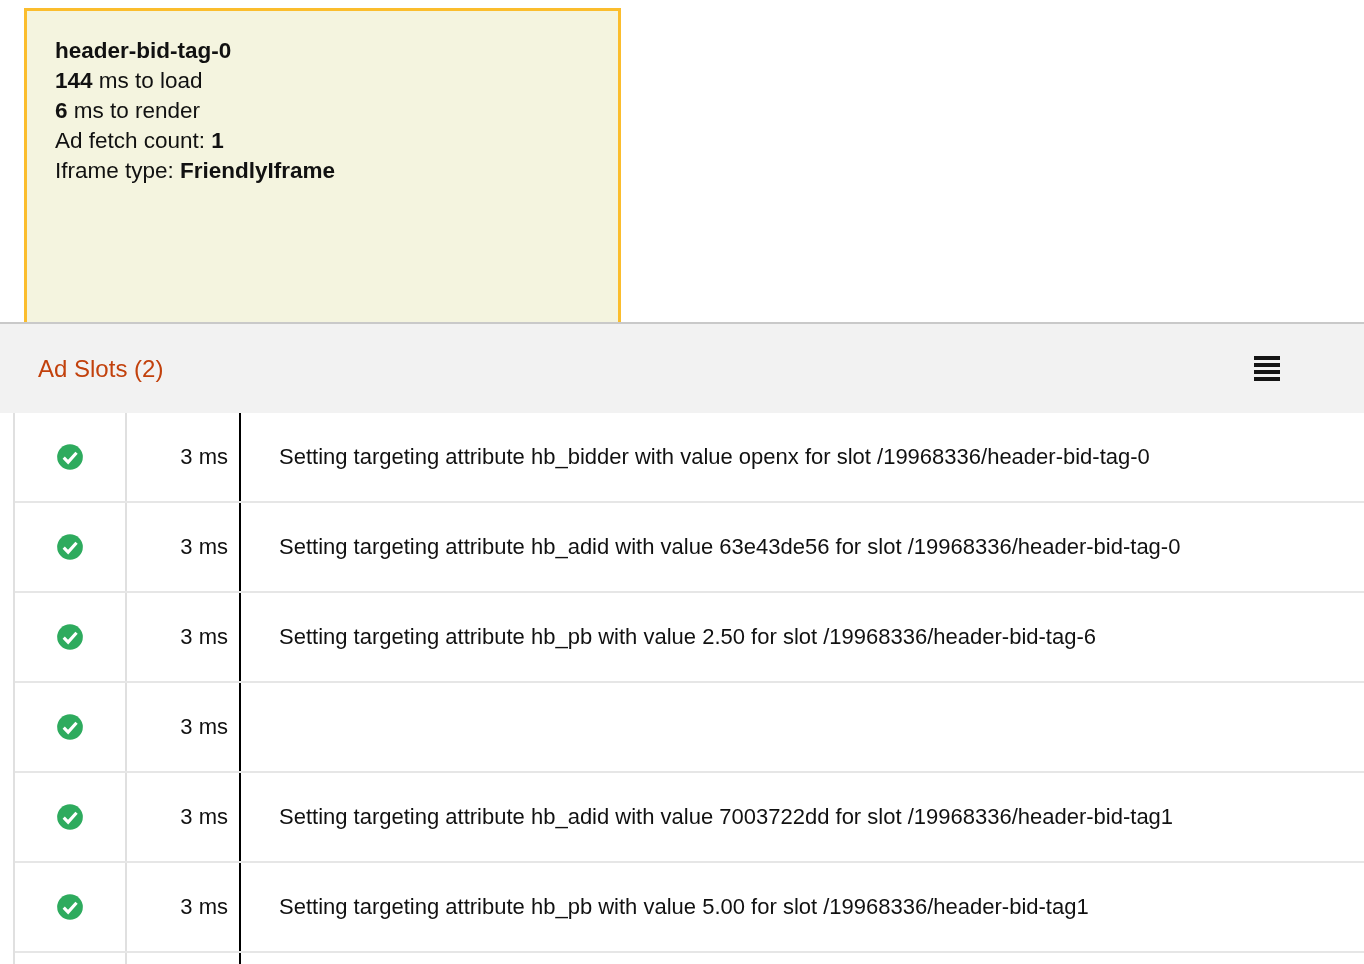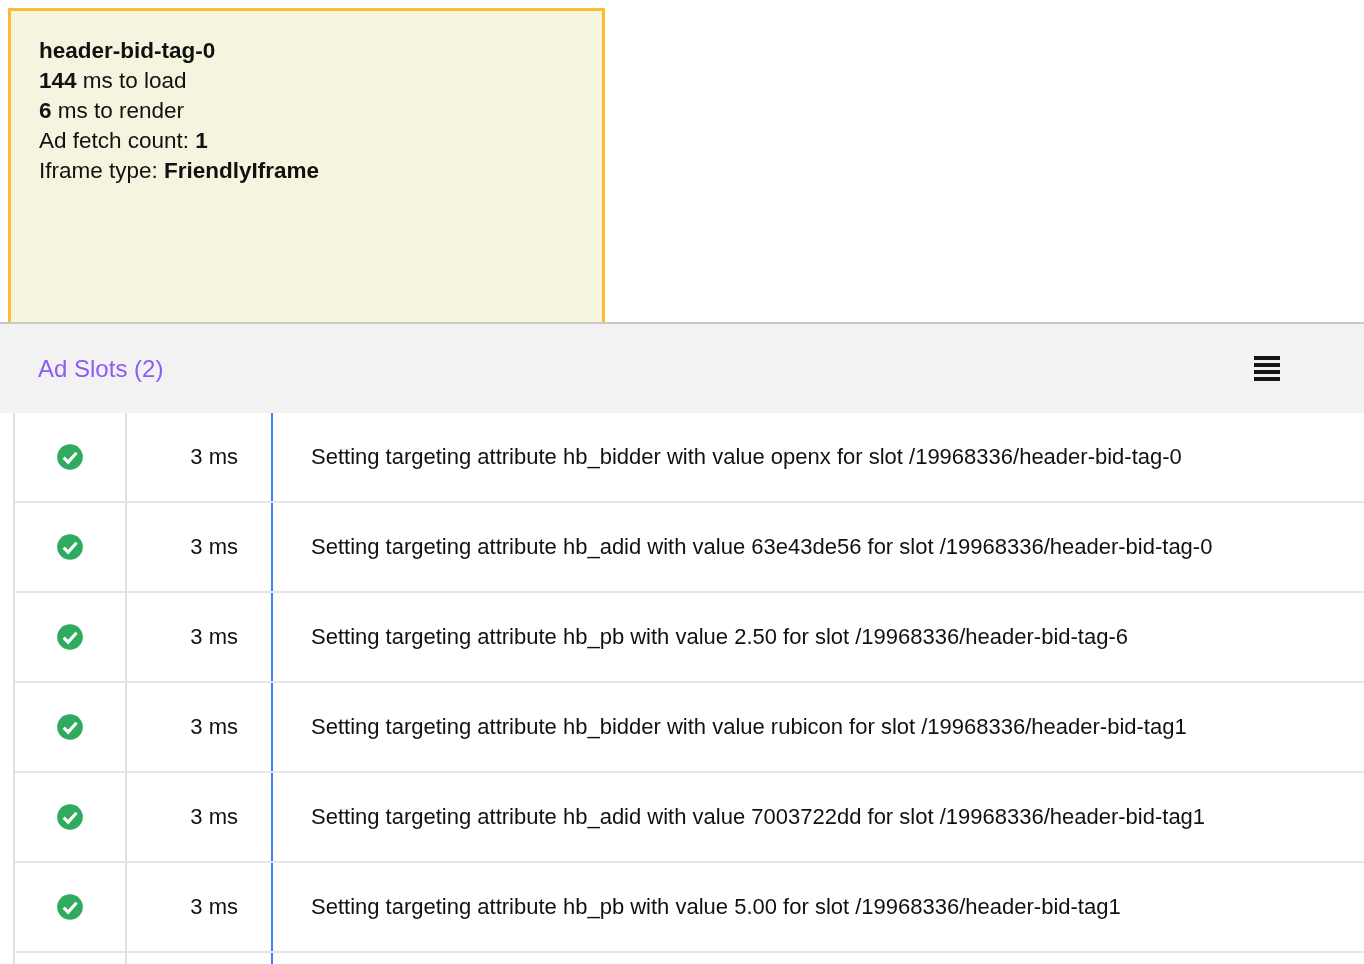--- a/index.html
+++ b/index.html
@@ -2,35 +2,35 @@
 <html><head>
 <meta charset="utf-8">
 <style>
   html,body{margin:0;padding:0;}
   body{
     width:1364px;height:964px;overflow:hidden;position:relative;
     background:#ffffff;font-family:"Liberation Sans",sans-serif;color:#111;
   }
   
   .overlay{
-    position:absolute;left:8px;top:8px;width:597px;height:330px;
+    position:absolute;left:24px;top:8px;width:597px;height:330px;
     box-sizing:border-box;background:#f4f4df;border:3px solid #fbbd2d;
     padding:25px 28px;font-size:22.5px;line-height:30px;z-index:1;
   }
   .ov-title{font-weight:bold;}
   .ov-line b{font-weight:bold;}
   
   .console{position:absolute;left:0;top:322px;right:0;bottom:0;background:#fff;z-index:2;}
   .tabbar{
     box-sizing:border-box;height:91px;background:#f2f2f2;
     border-top:2px solid #c9c9c9;position:relative;
     display:flex;align-items:stretch;
   }
   .tab{display:flex;align-items:center;font-size:24px;cursor:pointer;user-select:none;}
-  .tab-adslots{margin-left:38px;color:#8b5cf6;}
+  .tab-adslots{margin-left:38px;color:#c2410c;}
   .tab-pagerequest{margin-left:46px;color:#4285f4;position:relative;}
   .tab.active::after{
     content:"";position:absolute;left:0;right:0;bottom:0;height:8px;background:#4285f4;
   }
   .menu-btn{
     position:absolute;right:82px;top:32px;width:28px;height:28px;
     cursor:pointer;background:none;border:none;padding:0;
   }
   .menu-icon i{display:block;width:26px;height:4px;background:#151515;margin:0 0 3px 0;}
   
@@ -39,23 +39,23 @@
     border-left:2px solid #e0e0e0;overflow:hidden;
   }
   .logrow{display:flex;height:90px;box-sizing:border-box;border-bottom:2px solid #e6e6e6;}
   .logrow.partial{height:40px;border-bottom:none;}
   .cell{box-sizing:border-box;}
   .c-status{
     width:112px;border-right:2px solid #e0e0e0;
     display:flex;align-items:center;justify-content:center;
   }
   .c-time{
-    width:146px;border-right:2px solid #3b82f6;
+    width:114px;border-right:2px solid #000000;
     display:flex;align-items:center;justify-content:flex-end;
-    padding-right:33px;font-size:22px;
+    padding-right:11px;font-size:22px;
   }
   .c-msg{flex:1;display:flex;align-items:center;padding-left:38px;font-size:22px;}
   .check{display:block;}
 </style>
 </head>
 <body>
 
 <div class="overlay">
   <div class="ov-line ov-title">header-bid-tag-0</div>
   <div class="ov-line"><b>144</b><span> ms to load</span></div>
@@ -104,21 +104,20 @@
     <div class="cell c-msg">Setting targeting attribute hb_pb with value 2.50 for slot /19968336/header-bid-tag-6</div>
   </div>
       <div class="logrow">
     <div class="cell c-status">
       <svg class="check" width="28" height="28" viewBox="0 0 24 24">
         <circle cx="12" cy="12" r="11" fill="#2eab5e"></circle>
         <path d="M6.6 12.6 L10.4 16.4 L17.6 8.4" fill="none" stroke="#ffffff" stroke-width="2.7"></path>
       </svg>
     </div>
     <div class="cell c-time">3 ms</div>
-    <div class="cell c-msg">Setting targeting attribute hb_bidder with value rubicon for slot /19968336/header-bid-tag1</div>
   </div>
       <div class="logrow">
     <div class="cell c-status">
       <svg class="check" width="28" height="28" viewBox="0 0 24 24">
         <circle cx="12" cy="12" r="11" fill="#2eab5e"></circle>
         <path d="M6.6 12.6 L10.4 16.4 L17.6 8.4" fill="none" stroke="#ffffff" stroke-width="2.7"></path>
       </svg>
     </div>
     <div class="cell c-time">3 ms</div>
     <div class="cell c-msg">Setting targeting attribute hb_adid with value 7003722dd for slot /19968336/header-bid-tag1</div>

